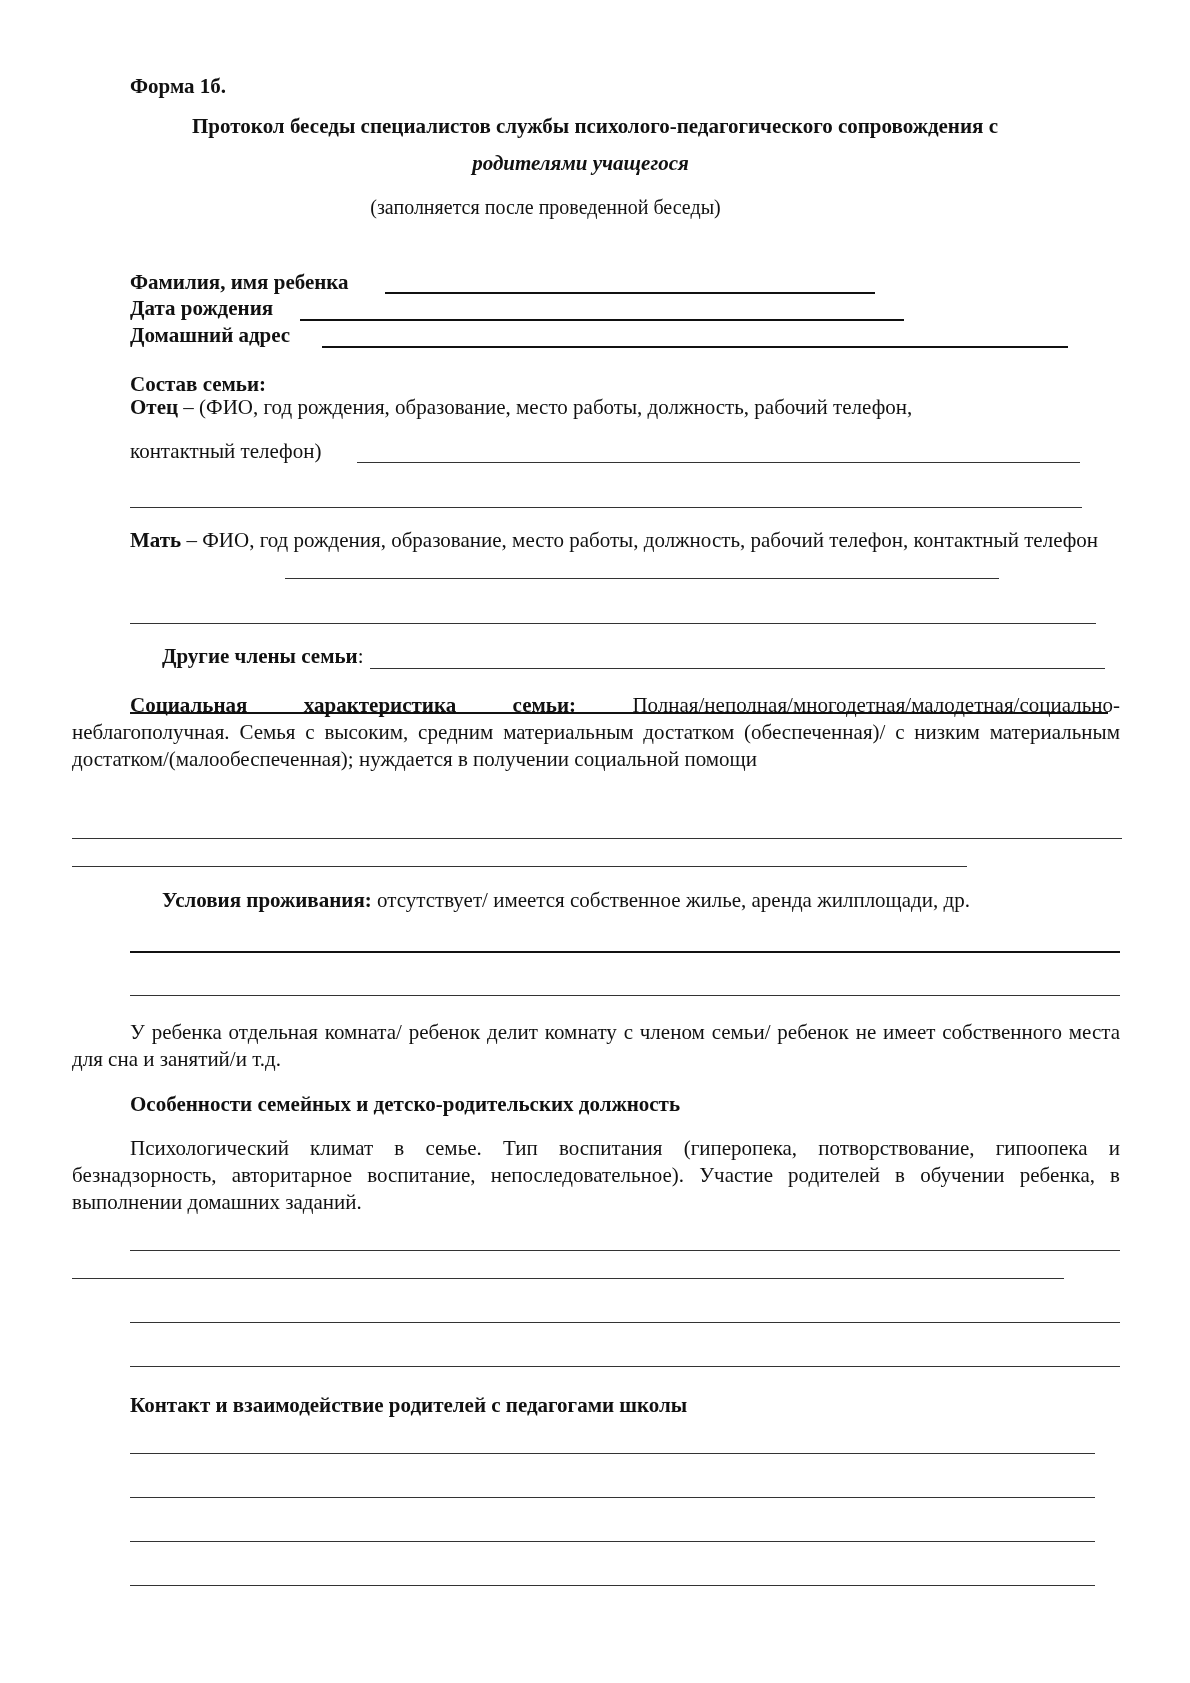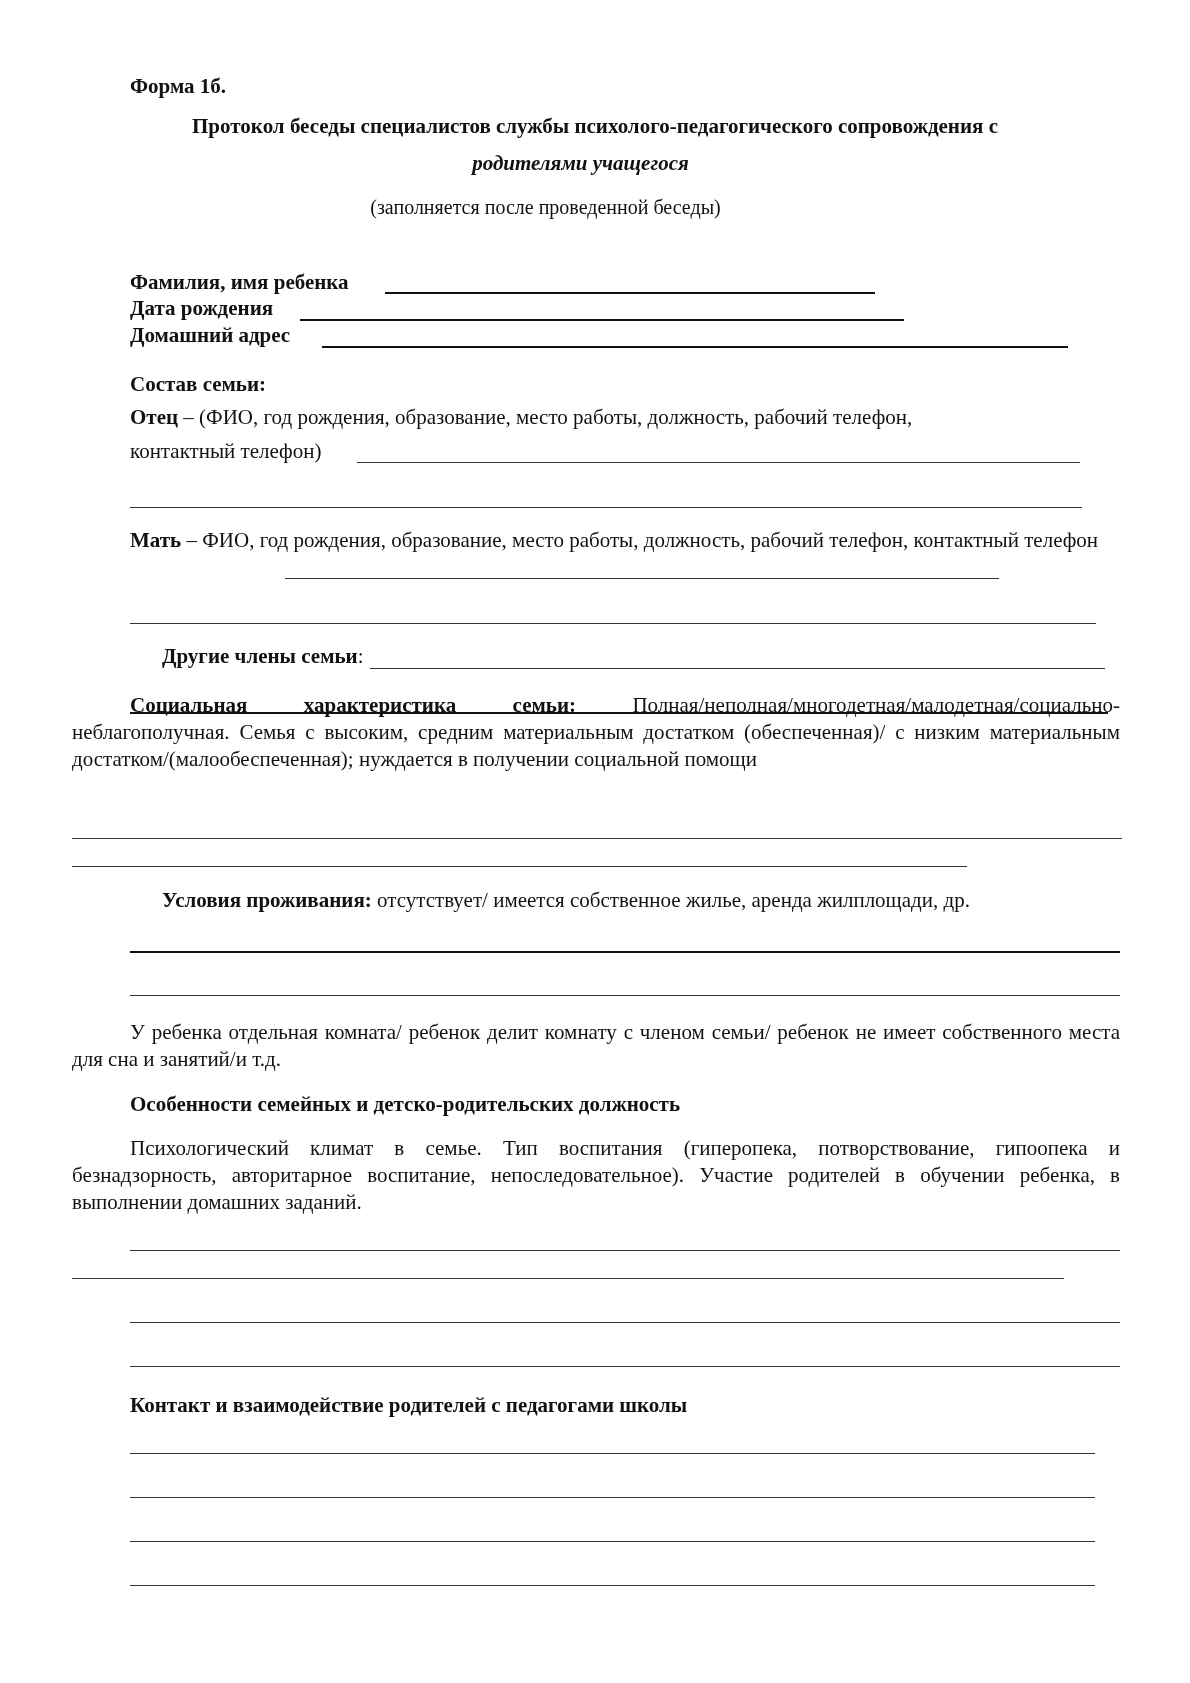--- a/index.html
+++ b/index.html
@@ -25,21 +25,21 @@
 <div class="line thick" style="left:385px; width:490px; top:292px;"></div>
 
 <div class="abs b" style="left:130px; top:298px;">Дата рождения</div>
 <div class="line thick" style="left:300px; width:604px; top:319px;"></div>
 
 <div class="abs b" style="left:130px; top:325px;">Домашний адрес</div>
 <div class="line thick" style="left:322px; width:746px; top:346px;"></div>
 
 <div class="abs b" style="left:130px; top:334px;margin-top:40px;">Состав   семьи:</div>
 
-<div class="abs" style="left:130px; top:407px;text-align:right;">
+<div class="abs" style="left:130px; top:397px;text-align:right;">
   <span class="b">Отец</span><span> – (ФИО, год рождения, образование, место работы, должность, рабочий телефон,</span>
 </div>
 <div class="abs" style="left:130px; top:441px;">контактный телефон)</div>
 <div class="line" style="left:357px; width:723px; top:462px;"></div>
 <div class="line" style="left:130px; width:952px; top:507px;"></div>
 
 <div class="just indent" style="top:527px;">
   <span class="b">Мать</span><span> – ФИО, год рождения, образование, место работы, должность, рабочий телефон, контактный телефон</span>
 </div>
 <div class="line" style="left:285px; width:714px; top:578px;"></div>

